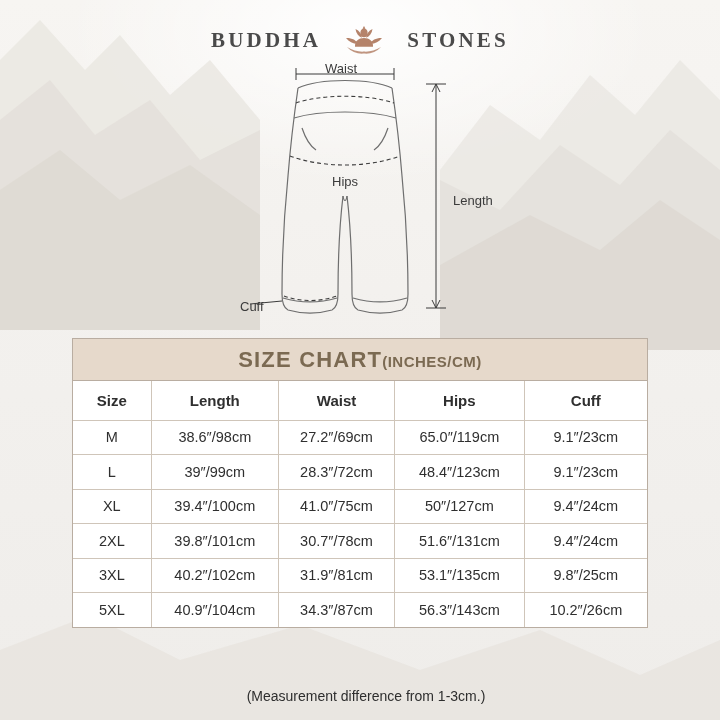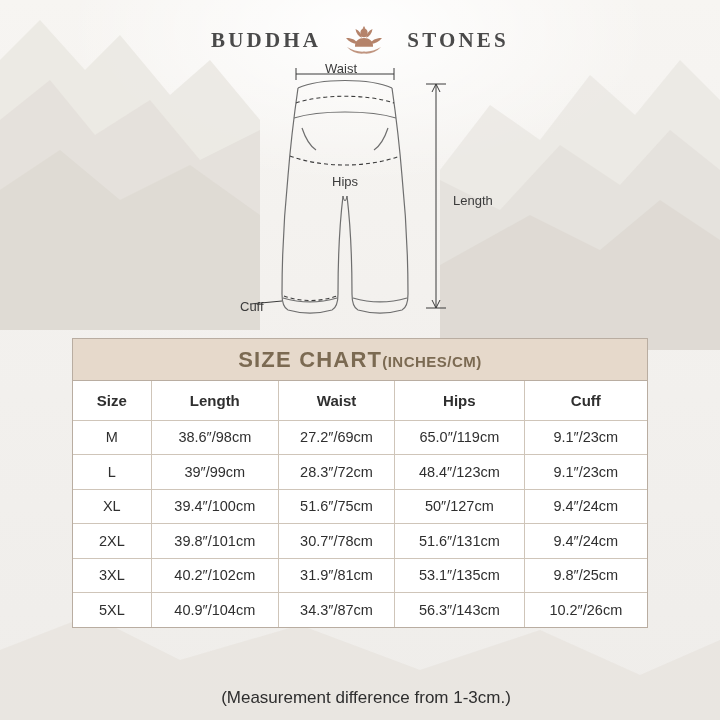--- a/index.html
+++ b/index.html
@@ -117,21 +117,21 @@
   .col-size { width: 70px; }
   .col-len  { width: 114px; }
   .col-waist{ width: 104px; }
   .col-hips { width: 116px; }
   .col-cuff { width: 110px; }
   .note {
     position: absolute;
     left: 0; right: 0;
     top: 688px;
     text-align: center;
-    font-size: 17px;
+    font-size: 14px;
     color: #2e2e2e;
     z-index: 6;
     padding-left: 12px;
   }
 </style>
 </head>
 <body>
 
 <div id="page">
 
@@ -268,21 +268,21 @@
         <tr>
           <td>L</td>
           <td>39″/99cm</td>
           <td>28.3″/72cm</td>
           <td>48.4″/123cm</td>
           <td>9.1″/23cm</td>
         </tr>
         <tr>
           <td>XL</td>
           <td>39.4″/100cm</td>
-          <td>51.6″/75cm</td>
+          <td>41.0″/75cm</td>
           <td>50″/127cm</td>
           <td>9.4″/24cm</td>
         </tr>
         <tr>
           <td>2XL</td>
           <td>39.8″/101cm</td>
           <td>30.7″/78cm</td>
           <td>51.6″/131cm</td>
           <td>9.4″/24cm</td>
         </tr>

